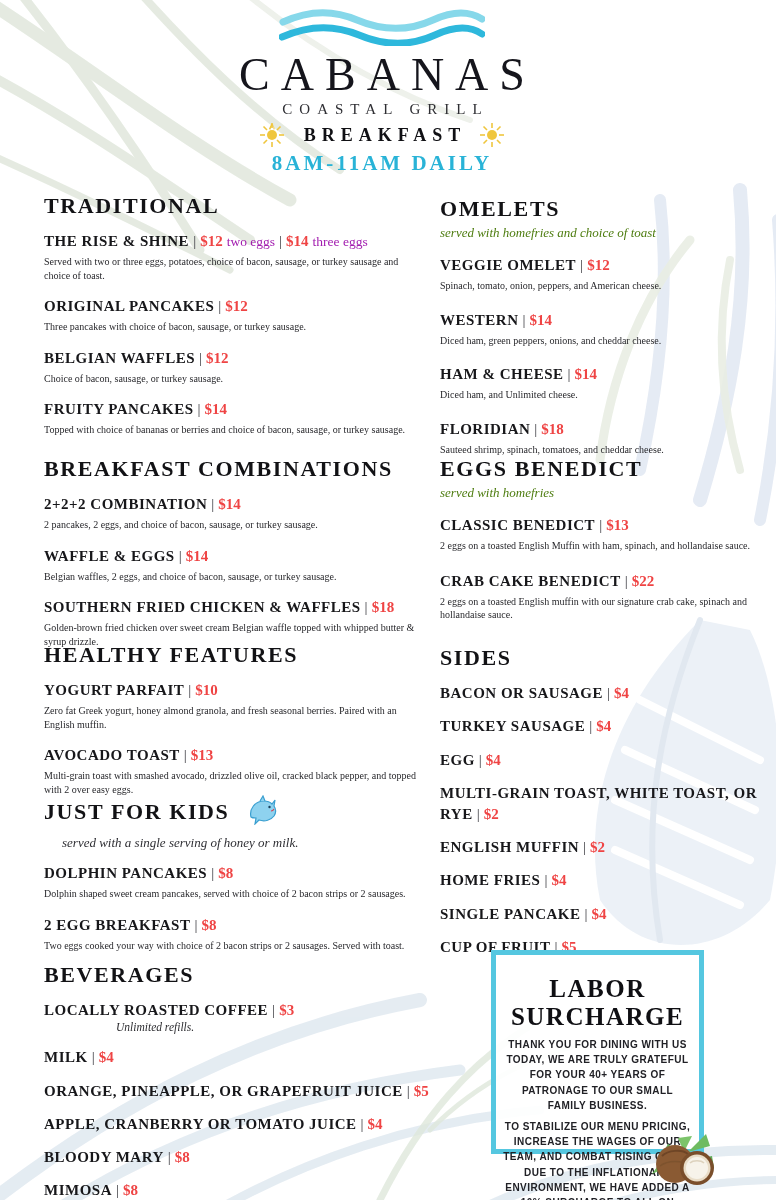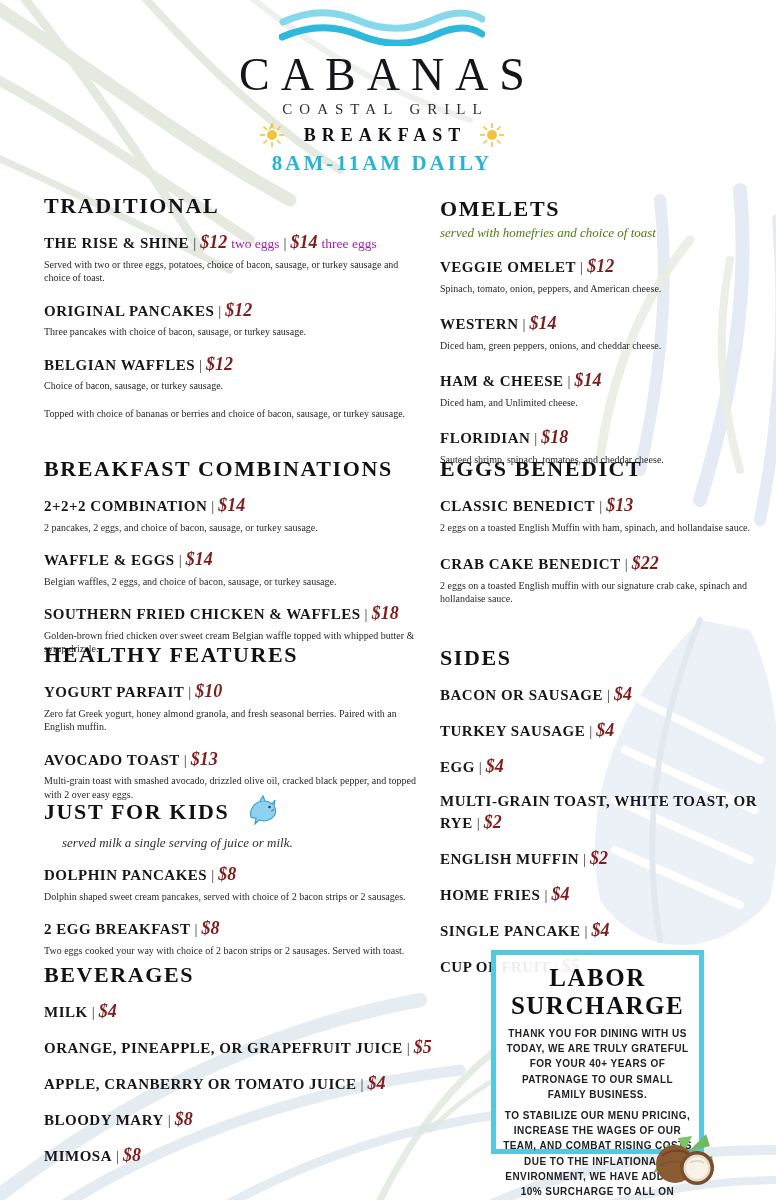--- a/index.html
+++ b/index.html
@@ -19,34 +19,34 @@
   .hours{font-size:21px;font-weight:700;letter-spacing:3px;color:#29b3d7;margin-top:4px;}
 
   
   .sec{position:absolute;z-index:1;}
   .sec-title{font-size:22px;font-weight:700;letter-spacing:1.6px;color:#121215;margin:0 0 12px 0;}
   .sec-sub{font-style:italic;font-size:13px;color:#4d7c0f;margin:-9px 0 14px 0;}
   .item{margin:0 0 14px 0;}
   .iline{line-height:1.25;}
   .iname{font-weight:700;font-size:15px;letter-spacing:.5px;color:#17171a;}
   .sep{color:#3c3c42;padding:0 4px;font-size:15px;}
-  .price{color:#7f1d1d;font-weight:700;font-size:18px;font-style:italic;}
+  .price{color:#ef4444;font-weight:700;font-size:15px;}
   .pnote{font-size:13.5px;color:#a21caf;}
   .idesc{font-size:10px;line-height:1.36;color:#28282c;margin-top:4px;}
   .row{margin:0 0 12.5px 0;line-height:1.3;}
   .refills{font-style:italic;font-size:11.5px;color:#2c2c30;margin:-1px 0 0 72px;}
   .kids-title{display:flex;align-items:flex-end;gap:16px;margin-bottom:10px;}
   .kids-title .sec-title{margin:0;}
   .kids-sub{font-style:italic;font-size:13px;color:#2f2f34;margin:0 0 12px 18px;}
 
   
   .surcharge{
     position:absolute;z-index:2;left:491px;top:950px;width:213px;height:204px;
     box-sizing:border-box;border:5px solid #55c7e0;background:rgba(255,255,255,.92);
-    text-align:center;padding:9px 7px;
+    text-align:center;padding:20px 7px;
   }
   .s-title{font-size:25px;font-weight:700;letter-spacing:1.5px;line-height:1.12;color:#0f0f13;}
   .s-p{
     font-family:"Liberation Sans",sans-serif;font-size:10px;font-weight:700;
     letter-spacing:.45px;line-height:1.52;color:#212126;margin:6px 0 0 0;
   }
   .coconut{position:absolute;z-index:3;left:648px;top:1116px;}
 </style>
 </head>
 <body>
@@ -151,20 +151,21 @@
   </div>
   <div class="item">
     <div class="iline"><span class="iname">ORIGINAL PANCAKES</span><span class="sep">|</span><span class="price">$12</span></div>
     <div class="idesc">Three pancakes with choice of bacon, sausage, or turkey sausage.</div>
   </div>
   <div class="item">
     <div class="iline"><span class="iname">BELGIAN WAFFLES</span><span class="sep">|</span><span class="price">$12</span></div>
     <div class="idesc">Choice of bacon, sausage, or turkey sausage.</div>
   </div>
   <div class="item">
+    <div class="iline"><span class="iname">FRUITY PANCAKES</span><span class="sep">|</span><span class="price">$14</span></div>
     <div class="idesc">Topped with choice of bananas or berries and choice of bacon, sausage, or turkey sausage.</div>
   </div>
 </div>
 
 <div class="sec" style="left:44px;top:456px;width:385px;">
   <div class="sec-title">BREAKFAST COMBINATIONS</div>
   <div class="item">
     <div class="iline"><span class="iname">2+2+2 COMBINATION</span><span class="sep">|</span><span class="price">$14</span></div>
     <div class="idesc">2 pancakes, 2 eggs, and choice of bacon, sausage, or turkey sausage.</div>
   </div>
@@ -193,33 +194,37 @@
 <div class="sec" style="left:44px;top:795px;width:380px;">
   <div class="kids-title">
     <div class="sec-title">JUST FOR KIDS</div>
     <svg width="34" height="30" viewBox="0 0 34 30">
       <path d="M6,22 C4,14 10,6 19,6 C22,6 25,7 27,9 L30,5 L29,11 C31,14 31,18 29,21 C26,25 20,27 14,25 L10,29 L11,23 C8,23 7,23 6,22 Z" fill="#8ed2ef" stroke="#3a9fd0" stroke-width="1.2"></path>
       <path d="M15,6 L18,1 L20,6" fill="#8ed2ef" stroke="#3a9fd0" stroke-width="1.2"></path>
       <circle cx="24.5" cy="12" r="1.2" fill="#17405c"></circle>
       <path d="M26,16 C27.5,16 28.5,15 29,14" stroke="#d0485a" stroke-width="1.2" fill="none"></path>
     </svg>
   </div>
-  <div class="kids-sub">served milk a single serving of juice or milk.</div>
+  <div class="kids-sub">served with a single serving of honey or milk.</div>
   <div class="item">
     <div class="iline"><span class="iname">DOLPHIN PANCAKES</span><span class="sep">|</span><span class="price">$8</span></div>
     <div class="idesc">Dolphin shaped sweet cream pancakes, served with choice of 2 bacon strips or 2 sausages.</div>
   </div>
   <div class="item">
     <div class="iline"><span class="iname">2 EGG BREAKFAST</span><span class="sep">|</span><span class="price">$8</span></div>
     <div class="idesc">Two eggs cooked your way with choice of 2 bacon strips or 2 sausages. Served with toast.</div>
   </div>
 </div>
 
 <div class="sec" style="left:44px;top:962px;width:400px;">
   <div class="sec-title">BEVERAGES</div>
+  <div class="row">
+    <span class="iname">LOCALLY ROASTED COFFEE</span><span class="sep">|</span><span class="price">$3</span>
+    <div class="refills">Unlimited refills.</div>
+  </div>
   <div class="row"><span class="iname">MILK</span><span class="sep">|</span><span class="price">$4</span></div>
   <div class="row"><span class="iname">ORANGE, PINEAPPLE, OR GRAPEFRUIT JUICE</span><span class="sep">|</span><span class="price">$5</span></div>
   <div class="row"><span class="iname">APPLE, CRANBERRY OR TOMATO JUICE</span><span class="sep">|</span><span class="price">$4</span></div>
   <div class="row"><span class="iname">BLOODY MARY</span><span class="sep">|</span><span class="price">$8</span></div>
   <div class="row"><span class="iname">MIMOSA</span><span class="sep">|</span><span class="price">$8</span></div>
 </div>
 
 <div class="sec" style="left:440px;top:196px;width:320px;">
   <div class="sec-title">OMELETS</div>
   <div class="sec-sub">served with homefries and choice of toast</div>
@@ -236,20 +241,21 @@
     <div class="idesc">Diced ham, and Unlimited cheese.</div>
   </div>
   <div class="item">
     <div class="iline"><span class="iname">FLORIDIAN</span><span class="sep">|</span><span class="price">$18</span></div>
     <div class="idesc">Sauteed shrimp, spinach, tomatoes, and cheddar cheese.</div>
   </div>
 </div>
 
 <div class="sec" style="left:440px;top:456px;width:325px;">
   <div class="sec-title">EGGS BENEDICT</div>
+  <div class="sec-sub">served with homefries</div>
   <div class="item" style="margin-bottom:18px;">
     <div class="iline"><span class="iname">CLASSIC BENEDICT</span><span class="sep">|</span><span class="price">$13</span></div>
     <div class="idesc">2 eggs on a toasted English Muffin with ham, spinach, and hollandaise sauce.</div>
   </div>
   <div class="item">
     <div class="iline"><span class="iname">CRAB CAKE BENEDICT</span><span class="sep">|</span><span class="price">$22</span></div>
     <div class="idesc">2 eggs on a toasted English muffin with our signature crab cake, spinach and hollandaise sauce.</div>
   </div>
 </div>
 

